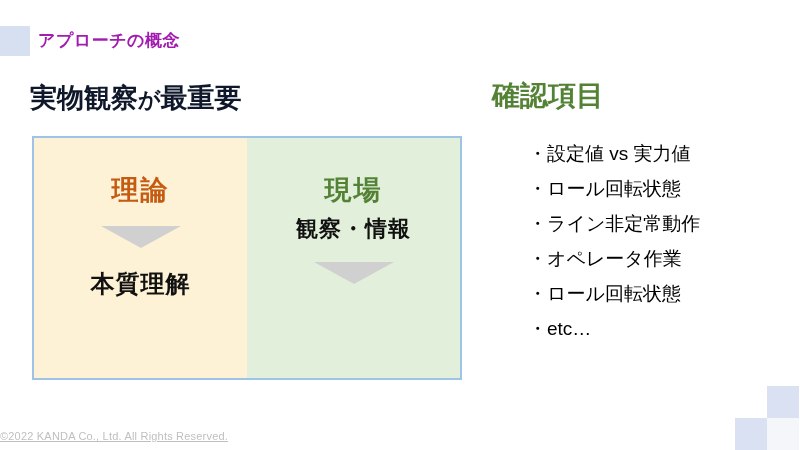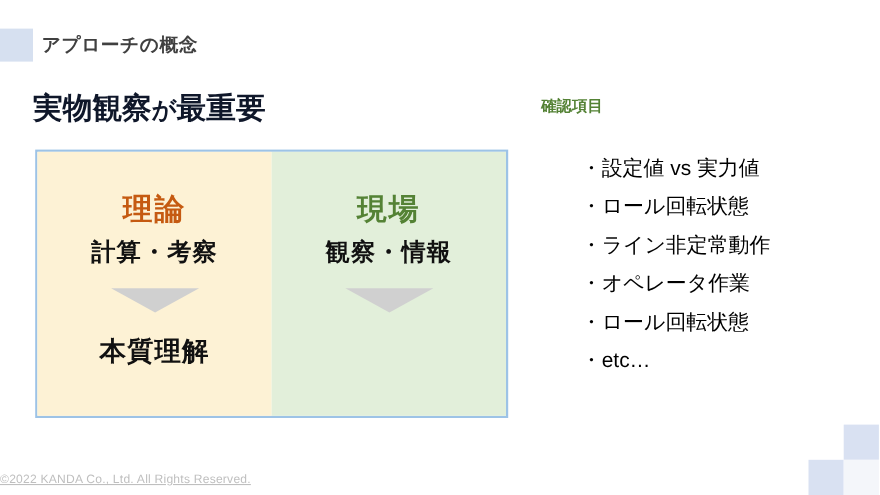--- a/index.html
+++ b/index.html
@@ -23,21 +23,21 @@
     width: 30px;
     height: 30px;
     background: #d6e0f0;
   }
   #header-title {
     position: absolute;
     left: 38px;
     top: 28px;
     font-size: 17px;
     font-weight: bold;
-    color: #404040;
+    color: #a21caf;
     letter-spacing: 0.5px;
     line-height: 26px;
   }
 
   
   #left-heading {
     position: absolute;
     left: 30px;
     top: 80px;
     font-size: 27px;
@@ -105,21 +105,21 @@
     color: #111111;
     letter-spacing: 1px;
     line-height: 28px;
   }
 
   
   #checklist-heading {
     position: absolute;
     left: 492px;
     top: 82px;
-    font-size: 14px;
+    font-size: 28px;
     font-weight: bold;
     color: #548235;
     line-height: 28px;
     text-align: center;
   }
   #checklist {
     position: absolute;
     left: 512px;
     top: 120px;
     width: 280px;
@@ -171,21 +171,20 @@
 <div id="header-title">アプローチの概念</div>
 
 <div id="left-heading">
   <span>実物観察</span><span class="sub">が</span><span>最重要</span>
 </div>
 
 <div id="comparison-box">
 
   <div class="panel" id="panel-theory">
     <div class="panel-title">理論</div>
-    <div class="panel-subtitle">計算・考察</div>
     <div class="panel-arrow"></div>
     <div class="panel-result">本質理解</div>
   </div>
 
   <div class="panel" id="panel-field">
     <div class="panel-title">現場</div>
     <div class="panel-subtitle">観察・情報</div>
     <div class="panel-arrow"></div>
   </div>
 

